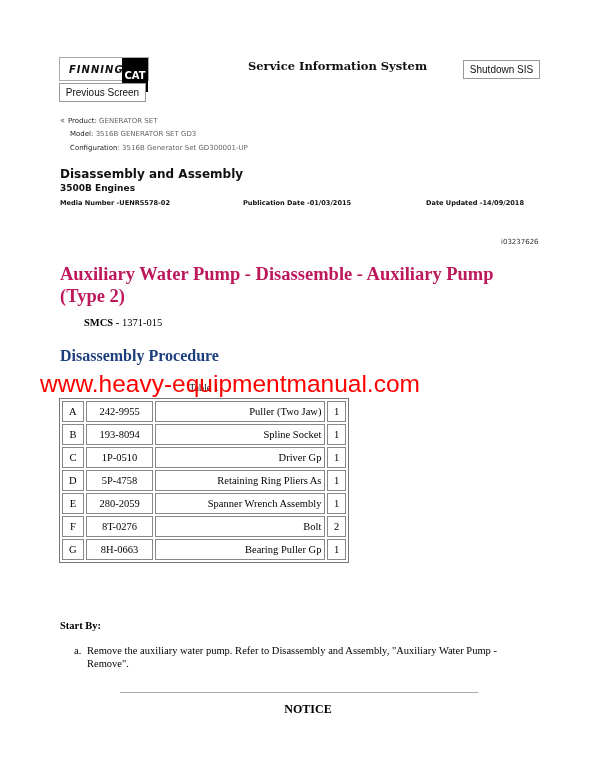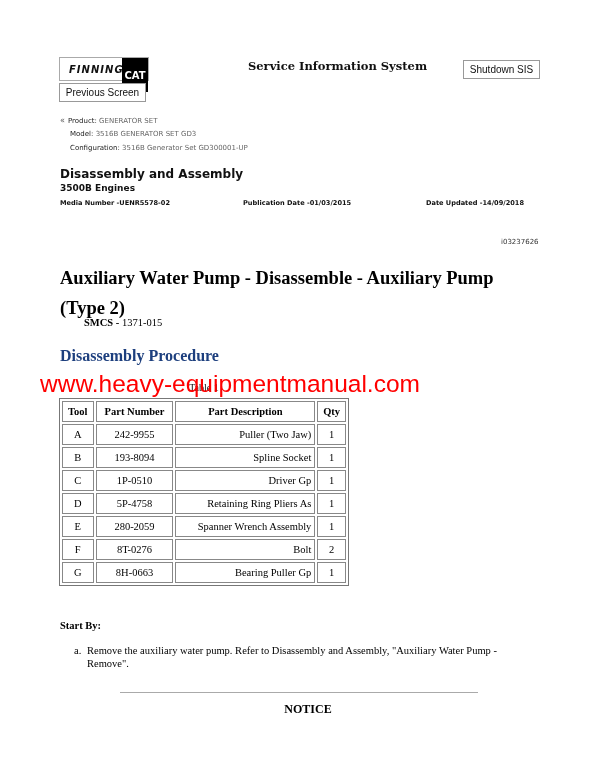--- a/index.html
+++ b/index.html
@@ -23,21 +23,21 @@
 
   .doc-title { position: absolute; left: 60px; top: 167px; font-family: "DejaVu Sans", sans-serif; font-weight: bold; font-size: 12px; color: #111; }
   .doc-sub { position: absolute; left: 60px; top: 183px; font-family: "DejaVu Sans", sans-serif; font-weight: bold; font-size: 9px; color: #111; }
   .doc-info { position: absolute; top: 199px; font-family: "DejaVu Sans", sans-serif; font-weight: bold; font-size: 6.6px; color: #111; }
   .info-media { left: 60px; }
   .info-pub { left: 243px; }
   .info-upd { left: 426px; }
 
   .docid { position: absolute; left: 501px; top: 238px; font-family: "DejaVu Sans", sans-serif; font-size: 7px; color: #333; }
 
-  .main-title { position: absolute; left: 60px; top: 263px; width: 480px; font-family: "Liberation Serif", serif; font-weight: bold; font-size: 18.5px; line-height: 30px; color: #000000; }
+  .main-title { position: absolute; left: 60px; top: 263px; width: 480px; font-family: "Liberation Serif", serif; font-weight: bold; font-size: 18.5px; line-height: 22px; color: #be185d; }
   .smcs { position: absolute; left: 60px; top: 317px; font-size: 10.5px; margin-left: 24px; }
   .smcs b { font-weight: bold; }
 
   .section-title { position: absolute; left: 60px; top: 347px; font-weight: bold; font-size: 16px; color: #1d3f7e; }
 
   .table-caption { position: absolute; left: 60px; top: 382px; width: 288px; text-align: center; font-size: 10px; color: #111; }
   .watermark { position: absolute; left: 40px; top: 370px; font-family: "Liberation Sans", sans-serif; font-size: 24.5px; color: #ff0000; letter-spacing: 0px; white-space: nowrap; z-index: 5; }
 
   table.tools { position: absolute; left: 59px; top: 398px; width: 290px; border-collapse: separate; border-spacing: 2px; border: 1px solid #777; font-size: 10.5px; }
   table.tools td, table.tools th { border: 1px solid #888; padding: 0 3px; height: 19px; }
@@ -91,26 +91,20 @@
 </div>
 
 <div class="section-title">Disassembly Procedure</div>
 
 <div class="table-caption">Table 1</div>
 <div class="watermark">www.heavy-equipmentmanual.com</div>
 
 <table class="tools">
   <tbody>
   <tr>
-    <th>Tool</th>
-    <th>Part Number</th>
-    <th>Part Description</th>
-    <th>Qty</th>
-  </tr>
-  <tr>
     <td class="c">A</td>
     <td class="c">242-9955</td>
     <td class="l">Puller (Two Jaw)</td>
     <td class="c">1</td>
   </tr>
   <tr>
     <td class="c">B</td>
     <td class="c">193-8094</td>
     <td class="l">Spline Socket</td>
     <td class="c">1</td>

